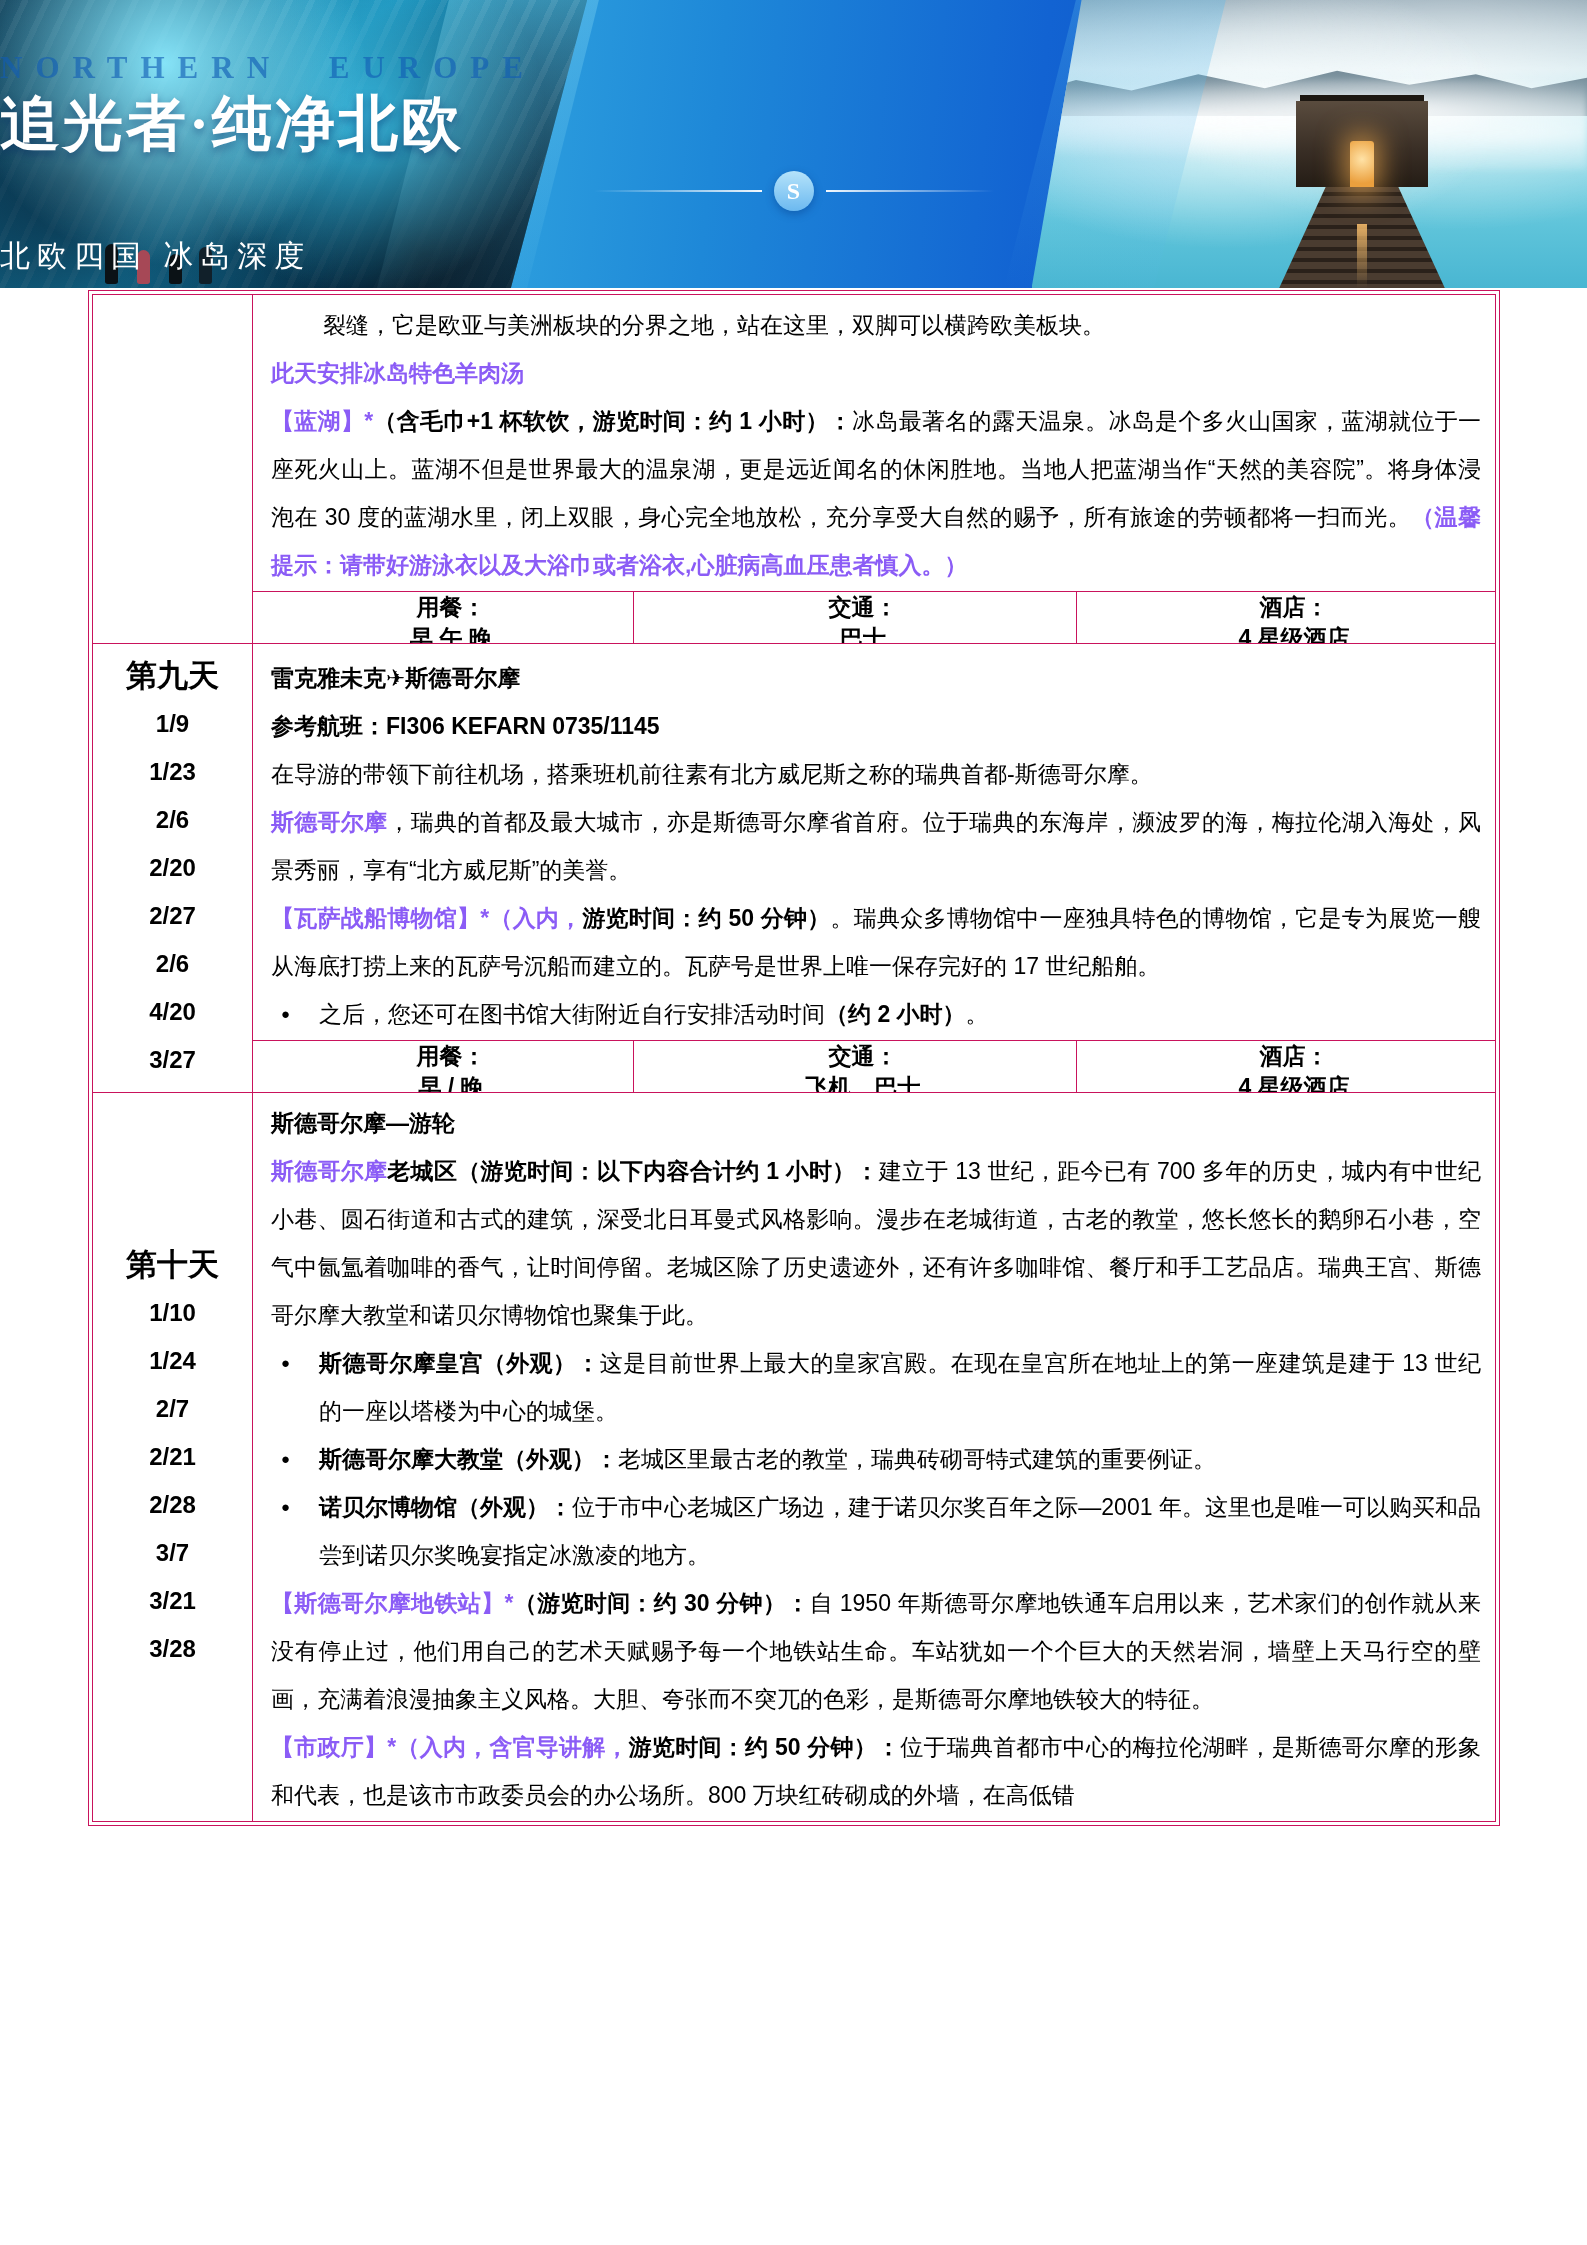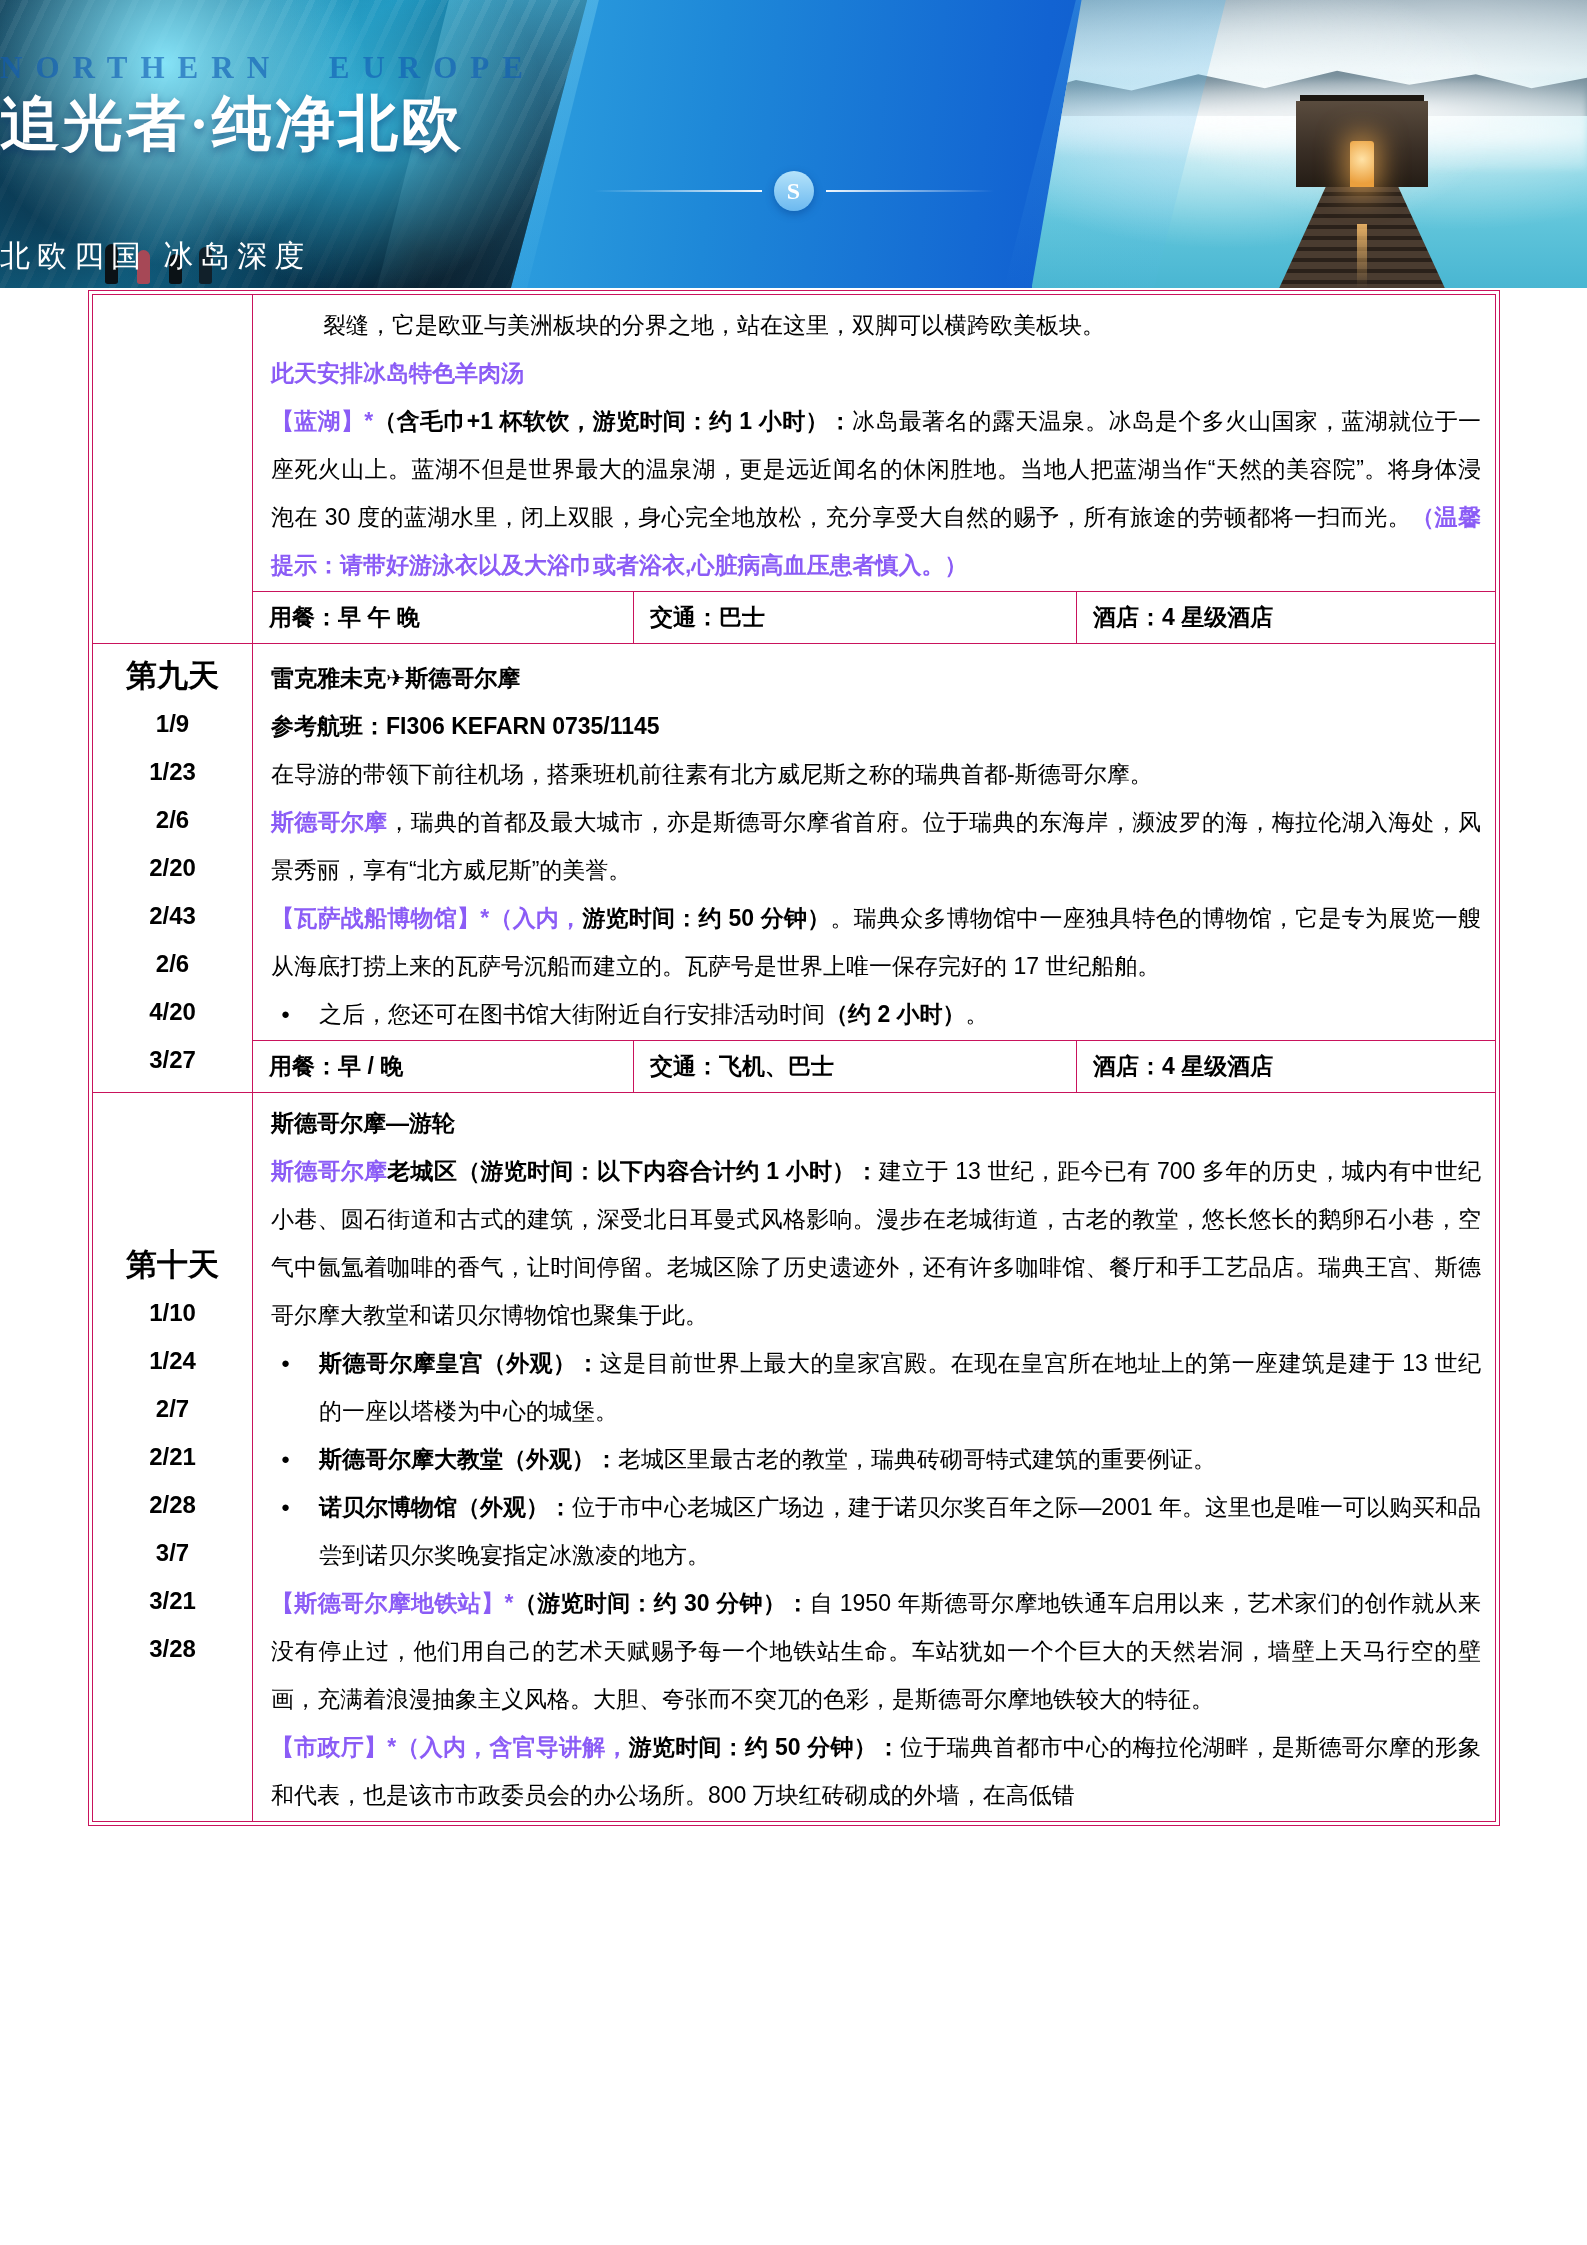--- a/index.html
+++ b/index.html
@@ -110,21 +110,21 @@
   .r2 .content-body { height:452px; padding-top:10px; }
   .r3 .content-body { height:860px; padding-top:6px; }
   .para { font-size:23px; line-height:48px; text-align:justify; }
   .para.p-indent { text-indent:52px; }
   .para.bullet { padding-left:48px; position:relative; }
   .bullet-mark { position:absolute; left:10px; top:0; font-size:15px; line-height:48px; }
   .seg-pink { color:#8b5cf6; font-weight:bold; }
   .seg-bold { font-weight:bold; }
   .seg-normal { font-weight:normal; }
   .meal-row { display:flex; border-top:1px solid #c9135c; height:52px; font-weight:bold; font-size:23px; }
-  .meal-cell { display:flex; align-items:center; padding-left:16px; white-space:nowrap; overflow:hidden; }
+  .meal-cell { display:flex; align-items:center; padding-left:16px; white-space:nowrap; overflow:hidden;flex-direction:column; }
   .meal-cell.c0 { width:380px; flex:0 0 380px; }
   .meal-cell.c1 { width:443px; flex:0 0 443px; border-left:1px solid #c9135c; }
   .meal-cell.c2 { flex:1; border-left:1px solid #c9135c; }
 </style>
 </head>
 <body>
 
 <div class="banner">
   <div class="art art-left">
     <div class="cave-people">
@@ -188,21 +188,21 @@
           </div>
         </div>
       </div>
       <div class="day-row r2">
         <div class="day-col">
           <div class="day-label">第九天</div>
           <div class="day-date">1/9</div>
           <div class="day-date">1/23</div>
           <div class="day-date">2/6</div>
           <div class="day-date">2/20</div>
-          <div class="day-date">2/43</div>
+          <div class="day-date">2/27</div>
           <div class="day-date">2/6</div>
           <div class="day-date">4/20</div>
           <div class="day-date">3/27</div>
         </div>
         <div class="content-col">
           <div class="content-body">
             <div class="para"><span class="seg-bold">雷克雅未克✈斯德哥尔摩</span></div>
             <div class="para"><span class="seg-bold">参考航班：FI306 KEFARN 0735/1145</span></div>
             <div class="para"><span class="seg-normal">在导游的带领下前往机场，搭乘班机前往素有北方威尼斯之称的瑞典首都-斯德哥尔摩。</span></div>
             <div class="para"><span class="seg-pink">斯德哥尔摩</span><span class="seg-normal">，瑞典的首都及最大城市，亦是斯德哥尔摩省首府。位于瑞典的东海岸，濒波罗的海，梅拉伦湖入海处，风景秀丽，享有“北方威尼斯”的美誉。</span></div>

